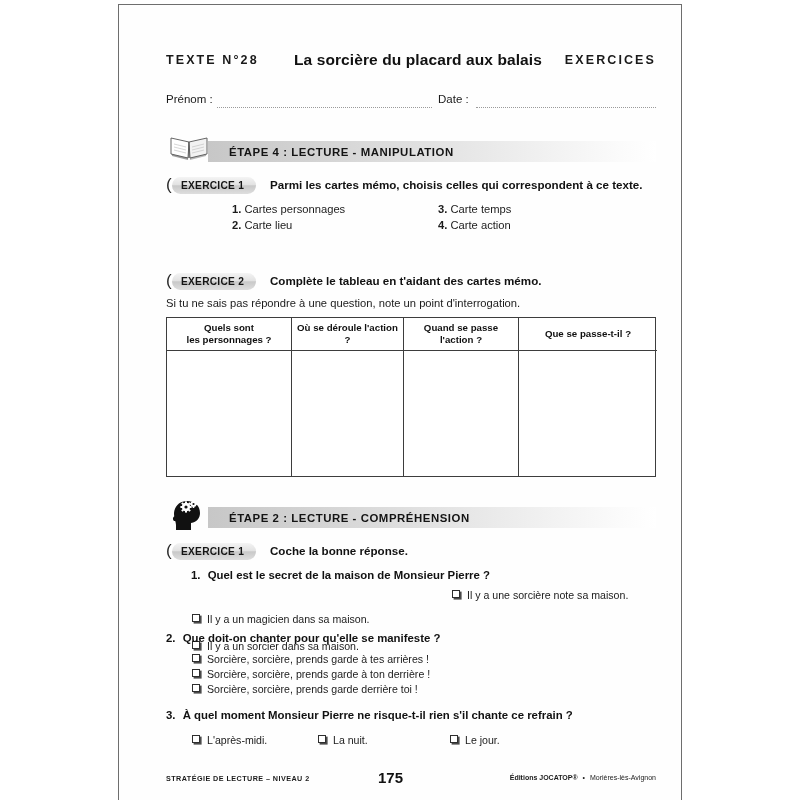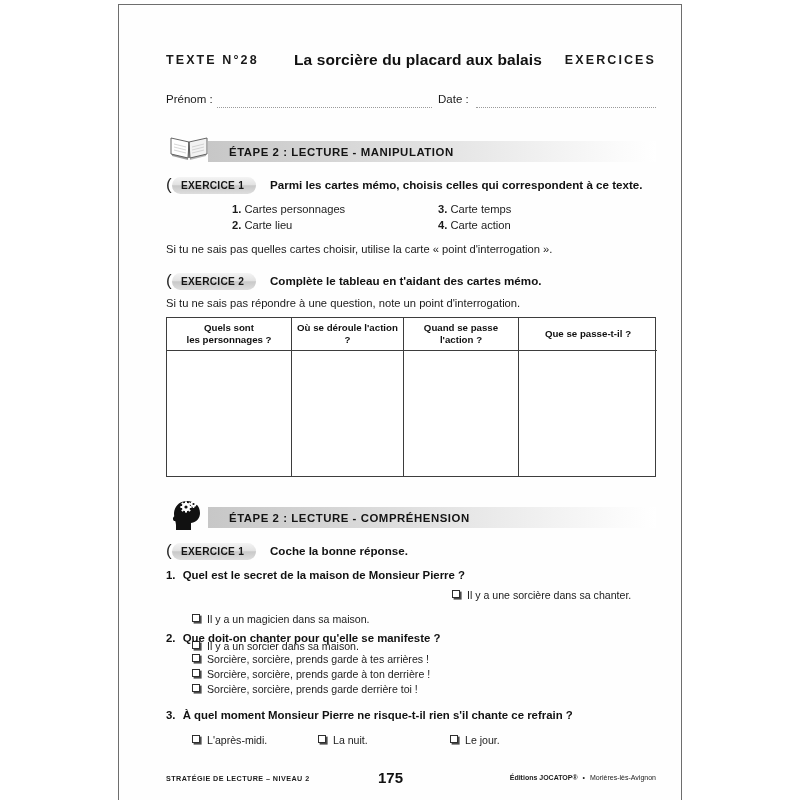--- a/index.html
+++ b/index.html
@@ -301,21 +301,21 @@
 
     <div class="ident">
       <span class="lab prenom">Prénom :</span>
       <span class="dots d1"></span>
       <span class="lab date">Date :</span>
       <span class="dots d2"></span>
     </div>
 
     <div class="etape" style="top:136px;">
       <div class="bar">
-        <span class="txt">ÉTAPE 2 : LECTURE - MANIPULATION</span>
+        <span class="txt">ÉTAPE 4 : LECTURE - MANIPULATION</span>
       </div>
       <span class="icon">
         <svg viewBox="0 0 46 33" width="46" height="33">
           <g transform="translate(4,5)">
             <path d="M2 18 L18 22 L19 5 L2 1 Z" fill="#9d9d9d"></path>
             <path d="M36 18 L20 22 L19 5 L36 1 Z" fill="#b5b5b5"></path>
             <path d="M1 16 L18 20 L19 4 L1 0 Z" fill="#ffffff" stroke="#555" stroke-width="0.9"></path>
             <path d="M37 16 L20 20 L19 4 L37 0 Z" fill="#f2f2f2" stroke="#555" stroke-width="0.9"></path>
             <path d="M19 4 L19 20" stroke="#555" stroke-width="0.9" fill="none"></path>
             <path d="M4 6 L16 9 M4 9 L16 12 M4 12 L16 15" stroke="#c4c4c4" stroke-width="0.7"></path>
@@ -329,21 +329,20 @@
       <span class="paren">(</span>
       <span class="pill">EXERCICE 1</span>
       <span class="instr" style="left:104px;">Parmi les cartes mémo, choisis celles qui correspondent à ce texte.</span>
     </div>
 
     <span class="cardopt" style="left:66px;  top:198px;"><b>1.</b> Cartes personnages</span>
     <span class="cardopt" style="left:66px;  top:214px;"><b>2.</b> Carte lieu</span>
     <span class="cardopt" style="left:272px; top:198px;"><b>3.</b> Carte temps</span>
     <span class="cardopt" style="left:272px; top:214px;"><b>4.</b> Carte action</span>
 
-    <span class="plaintext" style="top:238px;">Si tu ne sais pas quelles cartes choisir, utilise la carte « point d'interrogation ».</span>
 
     <div class="exbadge" style="top:268px;">
       <span class="paren">(</span>
       <span class="pill">EXERCICE 2</span>
       <span class="instr" style="left:104px;">Complète le tableau en t'aidant des cartes mémo.</span>
     </div>
 
     <span class="plaintext" style="top:292px;">Si tu ne sais pas répondre à une question, note un point d'interrogation.</span>
 
     <div class="tbl">
@@ -406,31 +405,31 @@
         </svg>
       </span>
     </div>
 
     <div class="exbadge" style="top:538px;">
       <span class="paren">(</span>
       <span class="pill">EXERCICE 1</span>
       <span class="instr" style="left:104px;">Coche la bonne réponse.</span>
     </div>
 
-    <span class="qst" style="top:564px;">
+    <span class="qst" style="top:564px;margin-left:25px;">
       <span style="margin-right: 4px;">1.</span>
       <span>Quel est le secret de la maison de Monsieur Pierre ?</span>
     </span>
     <span class="ans" style="left:26px; top:584px;margin-top:24px;">
       <span class="cbx"></span>
       <span>Il y a un magicien dans sa maison.</span>
     </span>
     <span class="ans" style="left:286px; top:584px;">
       <span class="cbx"></span>
-      <span>Il y a une sorcière dans sa chanter.</span>
+      <span>Il y a une sorcière note sa maison.</span>
     </span>
     <span class="ans" style="left:26px; top:599px;margin-top:36px;">
       <span class="cbx"></span>
       <span>Il y a un sorcier dans sa maison.</span>
     </span>
 
     <span class="qst" style="top:627px;">
       <span style="margin-right: 4px;">2.</span>
       <span>Que doit-on chanter pour qu'elle se manifeste ?</span>
     </span>

